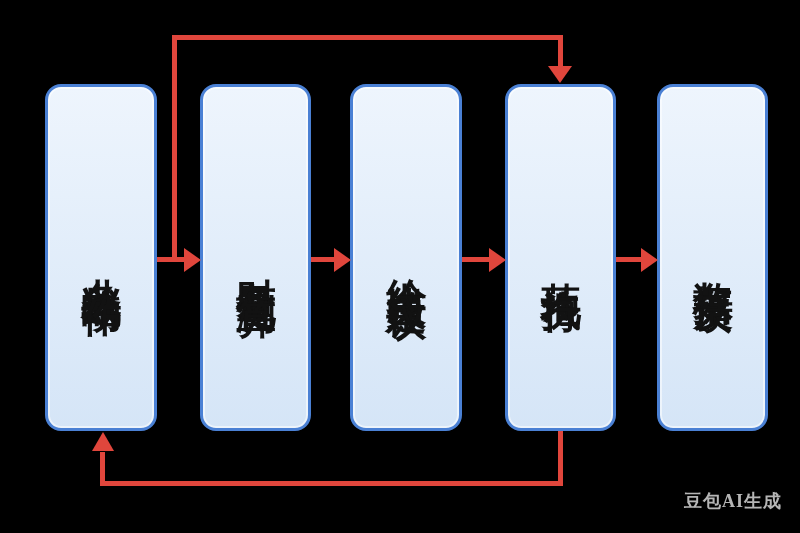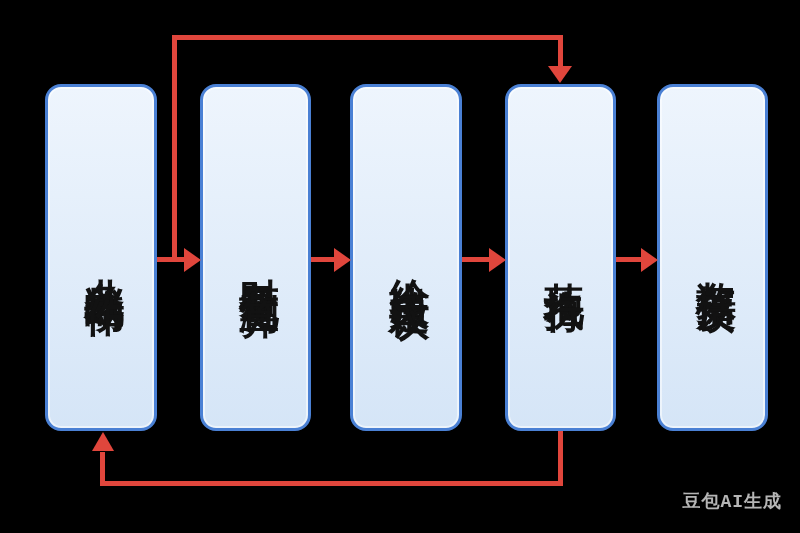--- a/index.html
+++ b/index.html
@@ -1,19 +1,19 @@
 <!DOCTYPE html>
 <html style="--background: #000000; --arrow: #e0463c; --box-border: #4a80d4; --box-fill-top: #eef5fd; --box-fill-bottom: #d5e5f7; --box-text: #121212; --watermark-text: #b5b5b5;"><head>
 <meta charset="utf-8">
 <style>
   html,body{margin:0;padding:0;background:#000;}
   .canvas{
     position:relative;width:800px;height:533px;overflow:hidden;
     background:var(--background,#000);
-    font-family:Liberation Mono, monospace;
+    font-family:Liberation Serif, serif;
   }
   
   .flow-box{
     position:absolute;top:84px;height:347px;width:112px;box-sizing:border-box;
     border:3px solid var(--box-border,#4a80d4);
     border-radius:16px;
     background:linear-gradient(180deg,var(--box-fill-top,#eef5fd) 0%,var(--box-fill-bottom,#d5e5f7) 100%);
     box-shadow:inset 0 0 0 2px rgba(255,255,255,.55);
     display:flex;align-items:center;justify-content:center;
   }

